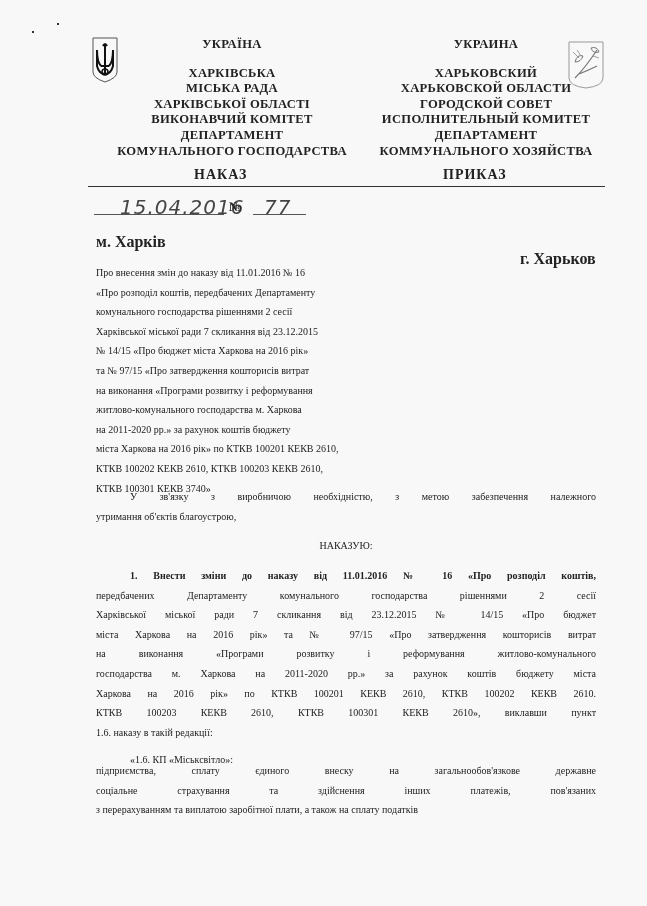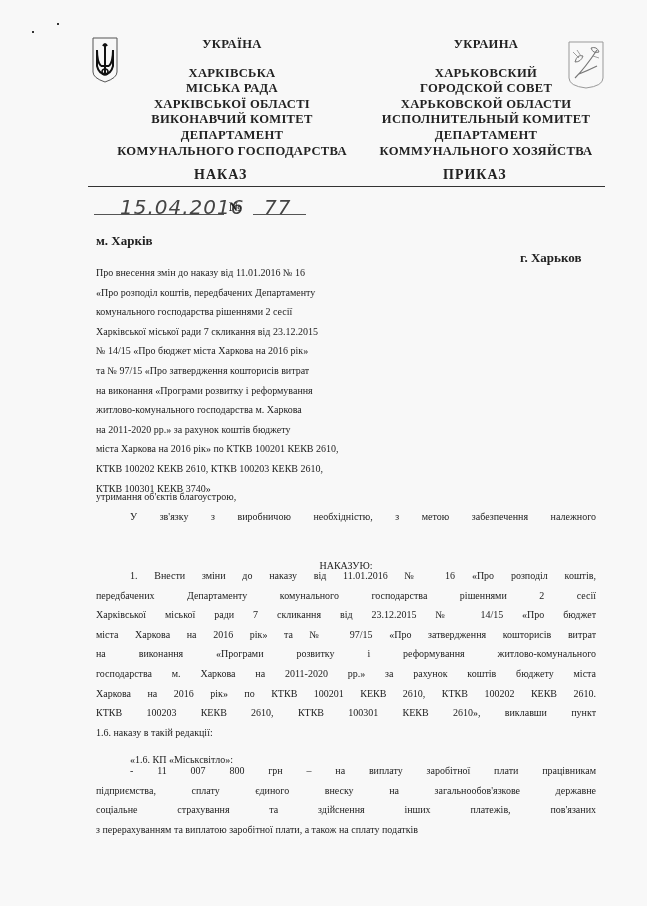--- a/index.html
+++ b/index.html
@@ -9,27 +9,27 @@
     }
     .abs { position: absolute; }
     .dot { position: absolute; width: 2px; height: 2px; background: #333; }
     .hdr { position: absolute; text-align: center; font-weight: bold; font-size: 12.6px; line-height: 15.6px; letter-spacing: 0.3px; color: #222; }
     .hdr .country { margin-bottom: 13px; }
     .hdr div { white-space: nowrap; }
     .emblem { position: absolute; }
     .doctype { position: absolute; font-weight: bold; font-size: 14px; letter-spacing: 1px; color: #222; }
     .rule { position: absolute; height: 1px; background: #333; }
     .hand { position: absolute; font-family: "DejaVu Sans", sans-serif; font-style: italic; font-size: 20px; color: #444; letter-spacing: 1px; }
-    .city { position: absolute; font-weight: bold; font-size: 13px; color: #222; }
+    .city { position: absolute; font-weight: bold; font-size: 16px; color: #222; }
     .text { position: absolute; font-size: 10px; line-height: 19.6px; color: #222; }
     .subject div { white-space: nowrap; }
     .justify { text-align: justify; text-align-last: left; }
     .justify .ln { display: block; text-align: justify; text-align-last: justify; white-space: normal; }
     .justify .ln.last { text-align-last: left; }
-    .center { text-align: center; margin-top: 20px; }
+    .center { text-align: center; }
   </style>
 </head>
 <body>
 
 <div class="dot" style="left:57px;top:23px;"></div>
 <div class="dot" style="left:32px;top:31px;"></div>
 
 <svg class="emblem" style="left:91px;top:36px;" width="28" height="48" viewBox="0 0 28 48">
   <path d="M2 2 H26 V36 Q26 42 14 46 Q2 42 2 36 Z" fill="none" stroke="#555" stroke-width="1"></path>
   <path d="M14 8 V38 M14 38 Q8 38 6 30 L6 14 M6 14 Q6 26 10 30 M14 38 Q20 38 22 30 L22 14 M22 14 Q22 26 18 30 M10 30 L18 30" fill="none" stroke="#111" stroke-width="2"></path>
@@ -50,22 +50,22 @@
   <div>МІСЬКА РАДА</div>
   <div>ХАРКІВСЬКОЇ ОБЛАСТІ</div>
   <div>ВИКОНАВЧИЙ КОМІТЕТ</div>
   <div>ДЕПАРТАМЕНТ</div>
   <div>КОМУНАЛЬНОГО ГОСПОДАРСТВА</div>
 </div>
 
 <div class="hdr" style="left:366px;top:37px;width:240px;">
   <div class="country">УКРАИНА</div>
   <div>ХАРЬКОВСКИЙ</div>
+  <div>ХАРЬКОВСКОЙ ОБЛАСТИ</div>
   <div>ГОРОДСКОЙ СОВЕТ</div>
-  <div>ХАРЬКОВСКОЙ ОБЛАСТИ</div>
   <div>ИСПОЛНИТЕЛЬНЫЙ КОМИТЕТ</div>
   <div>ДЕПАРТАМЕНТ</div>
   <div>КОММУНАЛЬНОГО ХОЗЯЙСТВА</div>
 </div>
 
 <div class="doctype" style="left:194px;top:167px;">НАКАЗ</div>
 <div class="doctype" style="left:443px;top:167px;">ПРИКАЗ</div>
 <div class="rule" style="left:88px;top:186px;width:517px;"></div>
 
 <div class="hand" style="left:120px;top:195px;">15.04.2016</div>
@@ -86,37 +86,36 @@
   <div>та № 97/15 «Про затвердження кошторисів витрат</div>
   <div>на виконання «Програми розвитку і реформування</div>
   <div>житлово-комунального господарства м. Харкова</div>
   <div>на 2011-2020 рр.» за рахунок коштів бюджету</div>
   <div>міста Харкова на 2016 рік» по КТКВ 100201 КЕКВ 2610,</div>
   <div>КТКВ 100202 КЕКВ 2610, КТКВ 100203 КЕКВ 2610,</div>
   <div>КТКВ 100301 КЕКВ 3740»</div>
 </div>
 
 <div class="text justify" style="left:96px;top:487px;width:500px;">
+  <span class="ln" style="padding-left:34px;">У зв'язку з виробничою необхідністю, з метою забезпечення належного</span>
   <span class="ln last">утримання об'єктів благоустрою,</span>
-  <span class="ln" style="padding-left:34px;">У зв'язку з виробничою необхідністю, з метою забезпечення належного</span>
 </div>
 
 <div class="text center" style="left:96px;top:536px;width:500px;">НАКАЗУЮ:</div>
 
 <div class="text justify" style="left:96px;top:566px;width:500px;">
-  <span class="ln" style="padding-left:34px;">1. Внести зміни до наказу від 11.01.2016 № 16 «Про розподіл коштів,</span>
+  <span class="ln" style="padding-left:34px;font-weight:bold;">1. Внести зміни до наказу від 11.01.2016 № 16 «Про розподіл коштів,</span>
   <span class="ln">передбачених Департаменту комунального господарства рішеннями 2 сесії</span>
   <span class="ln">Харківської міської ради 7 скликання від 23.12.2015 № 14/15 «Про бюджет</span>
   <span class="ln">міста Харкова на 2016 рік» та № 97/15 «Про затвердження кошторисів витрат</span>
   <span class="ln">на виконання «Програми розвитку і реформування житлово-комунального</span>
   <span class="ln">господарства м. Харкова на 2011-2020 рр.» за рахунок коштів бюджету міста</span>
   <span class="ln">Харкова на 2016 рік» по КТКВ 100201 КЕКВ 2610, КТКВ 100202 КЕКВ 2610.</span>
   <span class="ln">КТКВ 100203 КЕКВ 2610, КТКВ 100301 КЕКВ 2610», виклавши пункт</span>
   <span class="ln last">1.6. наказу в такій редакції:</span>
 </div>
 
 <div class="text" style="left:130px;top:734px;margin-top:16px;">«1.6. КП «Міськсвітло»:</div>
 <div class="text justify" style="left:96px;top:761px;width:500px;">
-  <span class="ln" style="padding-left:34px;">- 11 007 800 грн – на виплату заробітної плати працівникам</span>
   <span class="ln">підприємства, сплату єдиного внеску на загальнообов'язкове державне</span>
   <span class="ln">соціальне страхування та здійснення інших платежів, пов'язаних</span>
   <span class="ln last">з перерахуванням та виплатою заробітної плати, а також на сплату податків</span>
 </div>
 
 </body></html>

